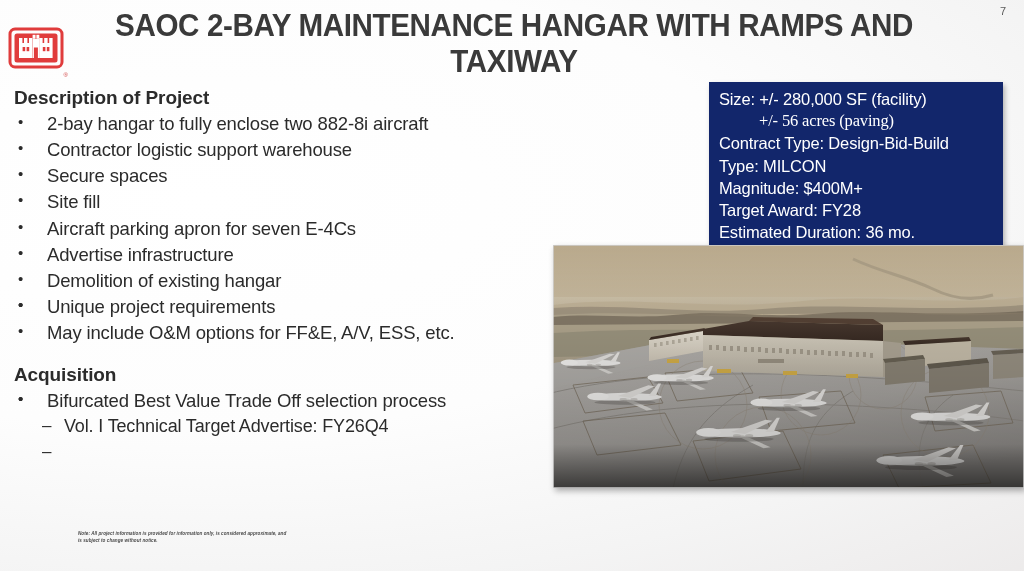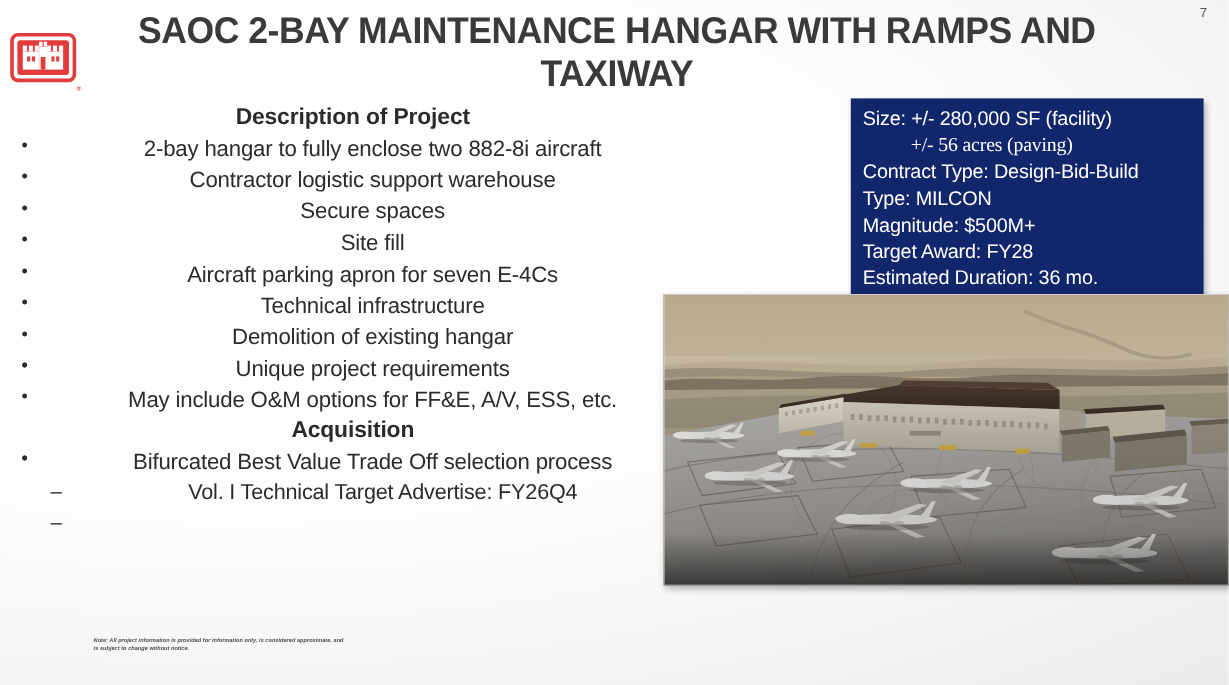--- a/index.html
+++ b/index.html
@@ -22,32 +22,32 @@
     position:absolute;left:74px;top:8px;width:880px;
     text-align:center;color:#3a3a3a;
     font-size:31px;font-weight:bold;line-height:1.16;
     letter-spacing:-0.4px;
     font-family:"Liberation Sans Narrow","Liberation Sans",sans-serif;
     transform:scaleX(0.955);transform-origin:50% 0;
   }
   .page-no{position:absolute;right:18px;top:5px;font-size:11px;color:#5a5a5a;}
 
   
-  .content{position:absolute;left:14px;top:86px;width:560px;color:#2b2b2b;text-align:center;}
+  .content{position:absolute;left:14px;top:86px;width:560px;color:#2b2b2b;}
   .head{font-size:19px;font-weight:bold;line-height:1.26;margin:0 0 1px 0;letter-spacing:-0.1px;}
   ul.bl{list-style:none;margin:0;padding:0;}
   ul.bl li{
     position:relative;padding-left:33px;
     font-size:18.5px;line-height:1.415;letter-spacing:-0.15px;
     white-space:nowrap;
   }
   ul.bl li .mk{position:absolute;left:4px;top:0;font-size:15px;}
   ul.bl li.sub{padding-left:50px;font-size:18px;}
   ul.bl li.sub .mk{left:28px;font-size:17px;}
-  .acq-head{font-size:19px;font-weight:bold;line-height:1.3;margin-top:1px;letter-spacing:-0.1px;}
+  .acq-head{font-size:19px;font-weight:bold;line-height:1.3;margin-top:17px;letter-spacing:-0.1px;}
 
   
   .factbox{
     position:absolute;left:709px;top:82px;width:294px;height:208px;
     background:#12266b;color:#ffffff;
     padding:6px 0 0 10px;box-sizing:border-box;
     font-size:16.5px;line-height:1.345;letter-spacing:-0.15px;
     box-shadow:2px 3px 5px rgba(0,0,0,.28);
   }
   .factbox div{white-space:nowrap;}
@@ -108,21 +108,21 @@
   <div class="content">
 
     <div class="head">Description of Project</div>
 
     <ul class="bl">
       <li><span class="mk">•</span><span>2-bay hangar to fully enclose two 882-8i aircraft</span></li>
       <li><span class="mk">•</span><span>Contractor logistic support warehouse</span></li>
       <li><span class="mk">•</span><span>Secure spaces</span></li>
       <li><span class="mk">•</span><span>Site fill</span></li>
       <li><span class="mk">•</span><span>Aircraft parking apron for seven E-4Cs</span></li>
-      <li><span class="mk">•</span><span>Technical infrastructure</span></li>
+      <li><span class="mk">•</span><span>Advertise infrastructure</span></li>
       <li><span class="mk">•</span><span>Demolition of existing hangar</span></li>
       <li><span class="mk">•</span></li>
       <li><span class="mk">•</span><span>Unique project requirements</span></li>
       <li><span class="mk">•</span><span>May include O&amp;M options for FF&amp;E, A/V, ESS, etc.</span></li>
     </ul>
 
     <div class="acq-head">Acquisition</div>
 
     <ul class="bl">
       <li><span class="mk">•</span></li>
@@ -130,21 +130,21 @@
       <li class="sub"><span class="mk">–</span><span>Vol. I Technical Target Advertise: FY26Q4</span></li>
       <li class="sub"><span class="mk">–</span></li>
     </ul>
   </div>
 
   <div class="factbox">
     <div>Size: +/- 280,000 SF (facility)</div>
     <div class="indent">+/- 56 acres (paving)</div>
     <div>Contract Type: Design-Bid-Build</div>
     <div>Type: MILCON</div>
-    <div>Magnitude: $500M+</div>
+    <div>Magnitude: $400M+</div>
     <div>Target Award: FY28</div>
     <div>Estimated Duration: 36 mo.</div>
   </div>
 
   <div class="render">
     <svg viewBox="0 0 471 243" xmlns="http://www.w3.org/2000/svg" aria-hidden="true">
       <defs>
         <linearGradient id="sky" x1="0" y1="0" x2="0" y2="1">
           <stop offset="0" stop-color="#b9a98c"></stop>
             <stop offset="1" stop-color="#cbbda2"></stop>

